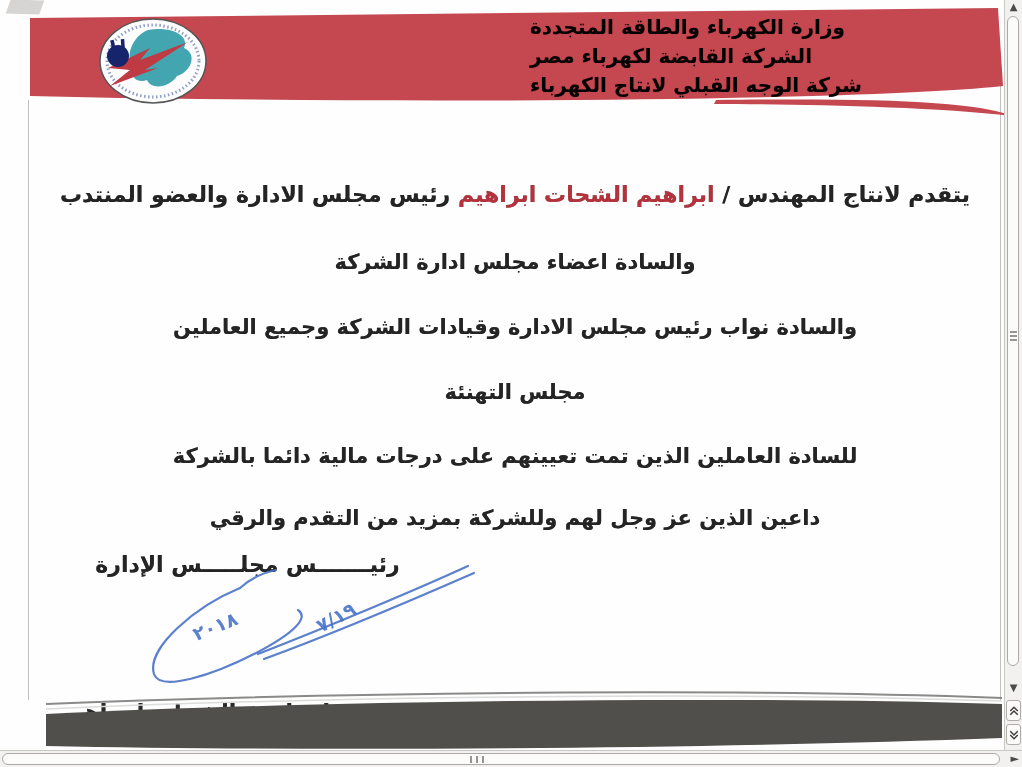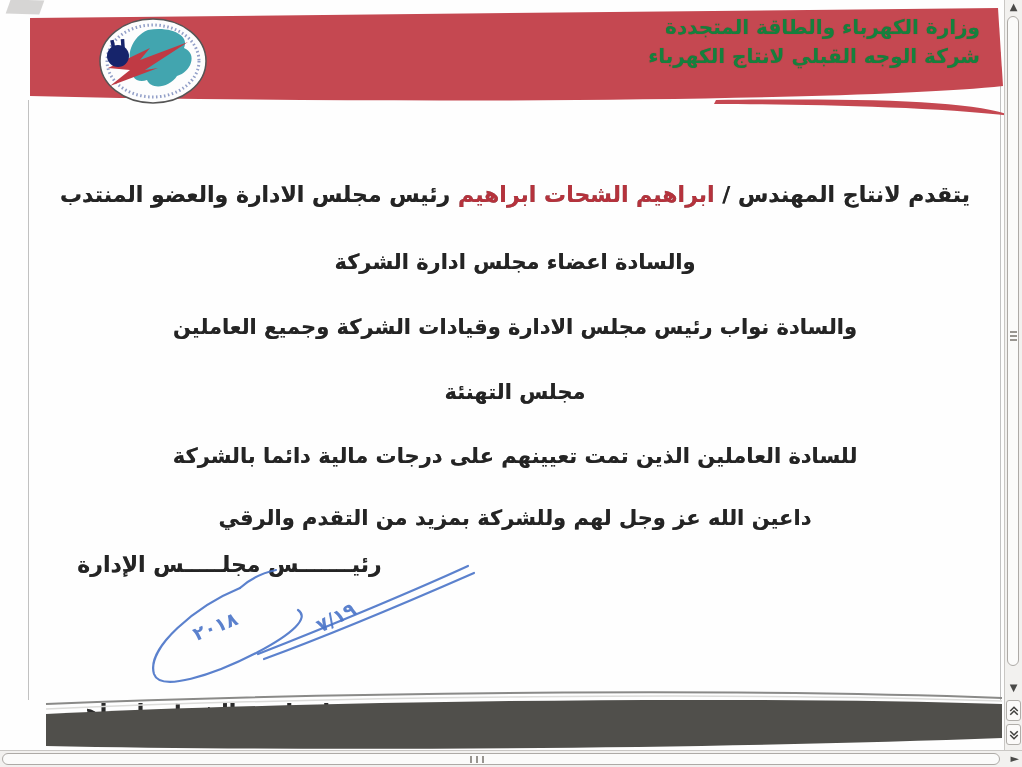--- a/index.html
+++ b/index.html
@@ -6,36 +6,36 @@
   #app{position:relative;width:1022px;height:767px;background:#fefefe;overflow:hidden;
        font-family:"DejaVu Sans",sans-serif;}
   
   .artifact-tl{position:absolute;left:8px;top:0;width:34px;height:14px;background:#cfcecc;
                transform:skewX(-18deg) rotate(2deg);opacity:.85;}
   .page-edge{position:absolute;width:1px;background:#a0a0a0;opacity:.65;}
   .page-edge.left{left:28px;top:100px;height:600px;}
   .page-edge.right{left:1000px;top:52px;height:648px;}
   
   .banner-svg{position:absolute;left:26px;top:6px;}
-  .banner-text{position:absolute;left:530px;top:13px;width:450px;text-align:right;
-               direction:rtl;color:#15803d;font-weight:bold;font-size:20px;line-height:29px;
+  .banner-text{position:absolute;left:530px;top:13px;width:450px;text-align:left;
+               direction:rtl;color:#000000;font-weight:bold;font-size:20px;line-height:29px;
                text-shadow:0 0 1px rgba(120,0,10,.35);}
   
   .doc-title{position:absolute;left:30px;top:110px;width:950px;text-align:center;direction:rtl;
              color:#3a57a8;font-weight:bold;font-size:27px;letter-spacing:1px;}
   .bodyline{position:absolute;left:40px;width:950px;text-align:center;direction:rtl;
             font-weight:bold;color:#242424;font-size:21px;
             text-shadow:0 0 .6px rgba(20,20,20,.55);}
   .l1{top:182px;font-size:22px;}
   .l2{top:250px;} .l3{top:315px;} .l4{top:380px;} .l5{top:444px;} .l6{top:506px;}
   .name-red{color:#b5323c;}
   
   .sig-line{position:absolute;direction:rtl;text-align:center;font-weight:bold;color:#242424;
             font-size:22px;text-shadow:0 0 .6px rgba(20,20,20,.55);}
-  .sig1{left:37px;top:552px;width:385px;}
+  .sig1{left:55px;top:552px;width:385px;}
   .sig2{left:38px;top:596px;width:372px;}
   .sig-name{left:42px;top:664px;width:400px;position:absolute;direction:rtl;text-align:center;
             font-weight:bold;color:#2b2b2b;font-size:22px;text-shadow:0 0 .6px rgba(20,20,20,.5);margin-top:36px;}
   .hand-date{position:absolute;color:#4a74c8;font-weight:bold;font-size:19px;opacity:.9;}
   .hd-year{left:192px;top:615px;transform:rotate(-22deg);}
   .hd-day{left:315px;top:606px;transform:rotate(-28deg);}
   .sig-svg{position:absolute;left:0;top:0;pointer-events:none;}
   
   .band-svg{position:absolute;left:38px;top:688px;}
   
@@ -79,30 +79,31 @@
       <path d="M60,16 C84,12 102,22 96,34 C110,40 103,58 89,62 C81,74 63,76 59,66 C49,70 41,62 46,54 C36,44 44,22 60,16 Z" fill="#2e9ba6" opacity="0.9"></path>
       <polygon points="20,54 62,34 52,46 100,28 57,56 70,54 22,72 42,56" fill="#c03a44"></polygon>
       <circle cx="30" cy="42" r="11" fill="#16246b"></circle>
       <rect x="23" y="26" width="3.5" height="9" fill="#16246b" transform="rotate(-12 25 30)"></rect>
       <rect x="33" y="25" width="3.5" height="9" fill="#16246b" transform="rotate(-4 35 29)"></rect>
     </g>
   </svg>
 
   <div class="banner-text">
     <div>وزارة الكهرباء والطاقة المتجددة</div>
+    <div>الشركة القابضة لكهرباء مصر</div>
     <div>شركة الوجه القبلي لانتاج الكهرباء</div>
   </div>
 
 
   <div class="bodyline l1"><span>يتقدم لانتاج المهندس / </span><span class="name-red">ابراهيم الشحات ابراهيم</span><span> رئيس مجلس الادارة والعضو المنتدب</span></div>
   <div class="bodyline l2">والسادة اعضاء مجلس ادارة الشركة</div>
   <div class="bodyline l3">والسادة نواب رئيس مجلس الادارة وقيادات الشركة وجميع العاملين</div>
   <div class="bodyline l4">مجلس التهنئة</div>
   <div class="bodyline l5">للسادة العاملين الذين تمت تعيينهم على درجات مالية دائما  بالشركة</div>
-  <div class="bodyline l6">داعين الله عز وجل لهم وللشركة بمزيد من التقدم والرقي</div>
+  <div class="bodyline l6">داعين الذين عز وجل لهم وللشركة بمزيد من التقدم والرقي</div>
 
   <div class="sig-line sig1">رئيـــــــس مجلـــــس الإدارة</div>
 
   <svg class="sig-svg" width="1022" height="767" viewBox="0 0 1022 767">
     <g fill="none" stroke="#4a74c8" stroke-width="2.2" stroke-linecap="round" opacity="0.9">
       <path d="M468,566 C420,588 330,626 258,654"></path>
       <path d="M474,573 C426,594 338,632 264,659"></path>
       <path d="M240,588 C196,606 146,648 154,674 C160,692 212,676 258,652 C292,634 310,618 298,610"></path>
       <path d="M240,588 C250,579 262,573 276,570"></path>
     </g>

